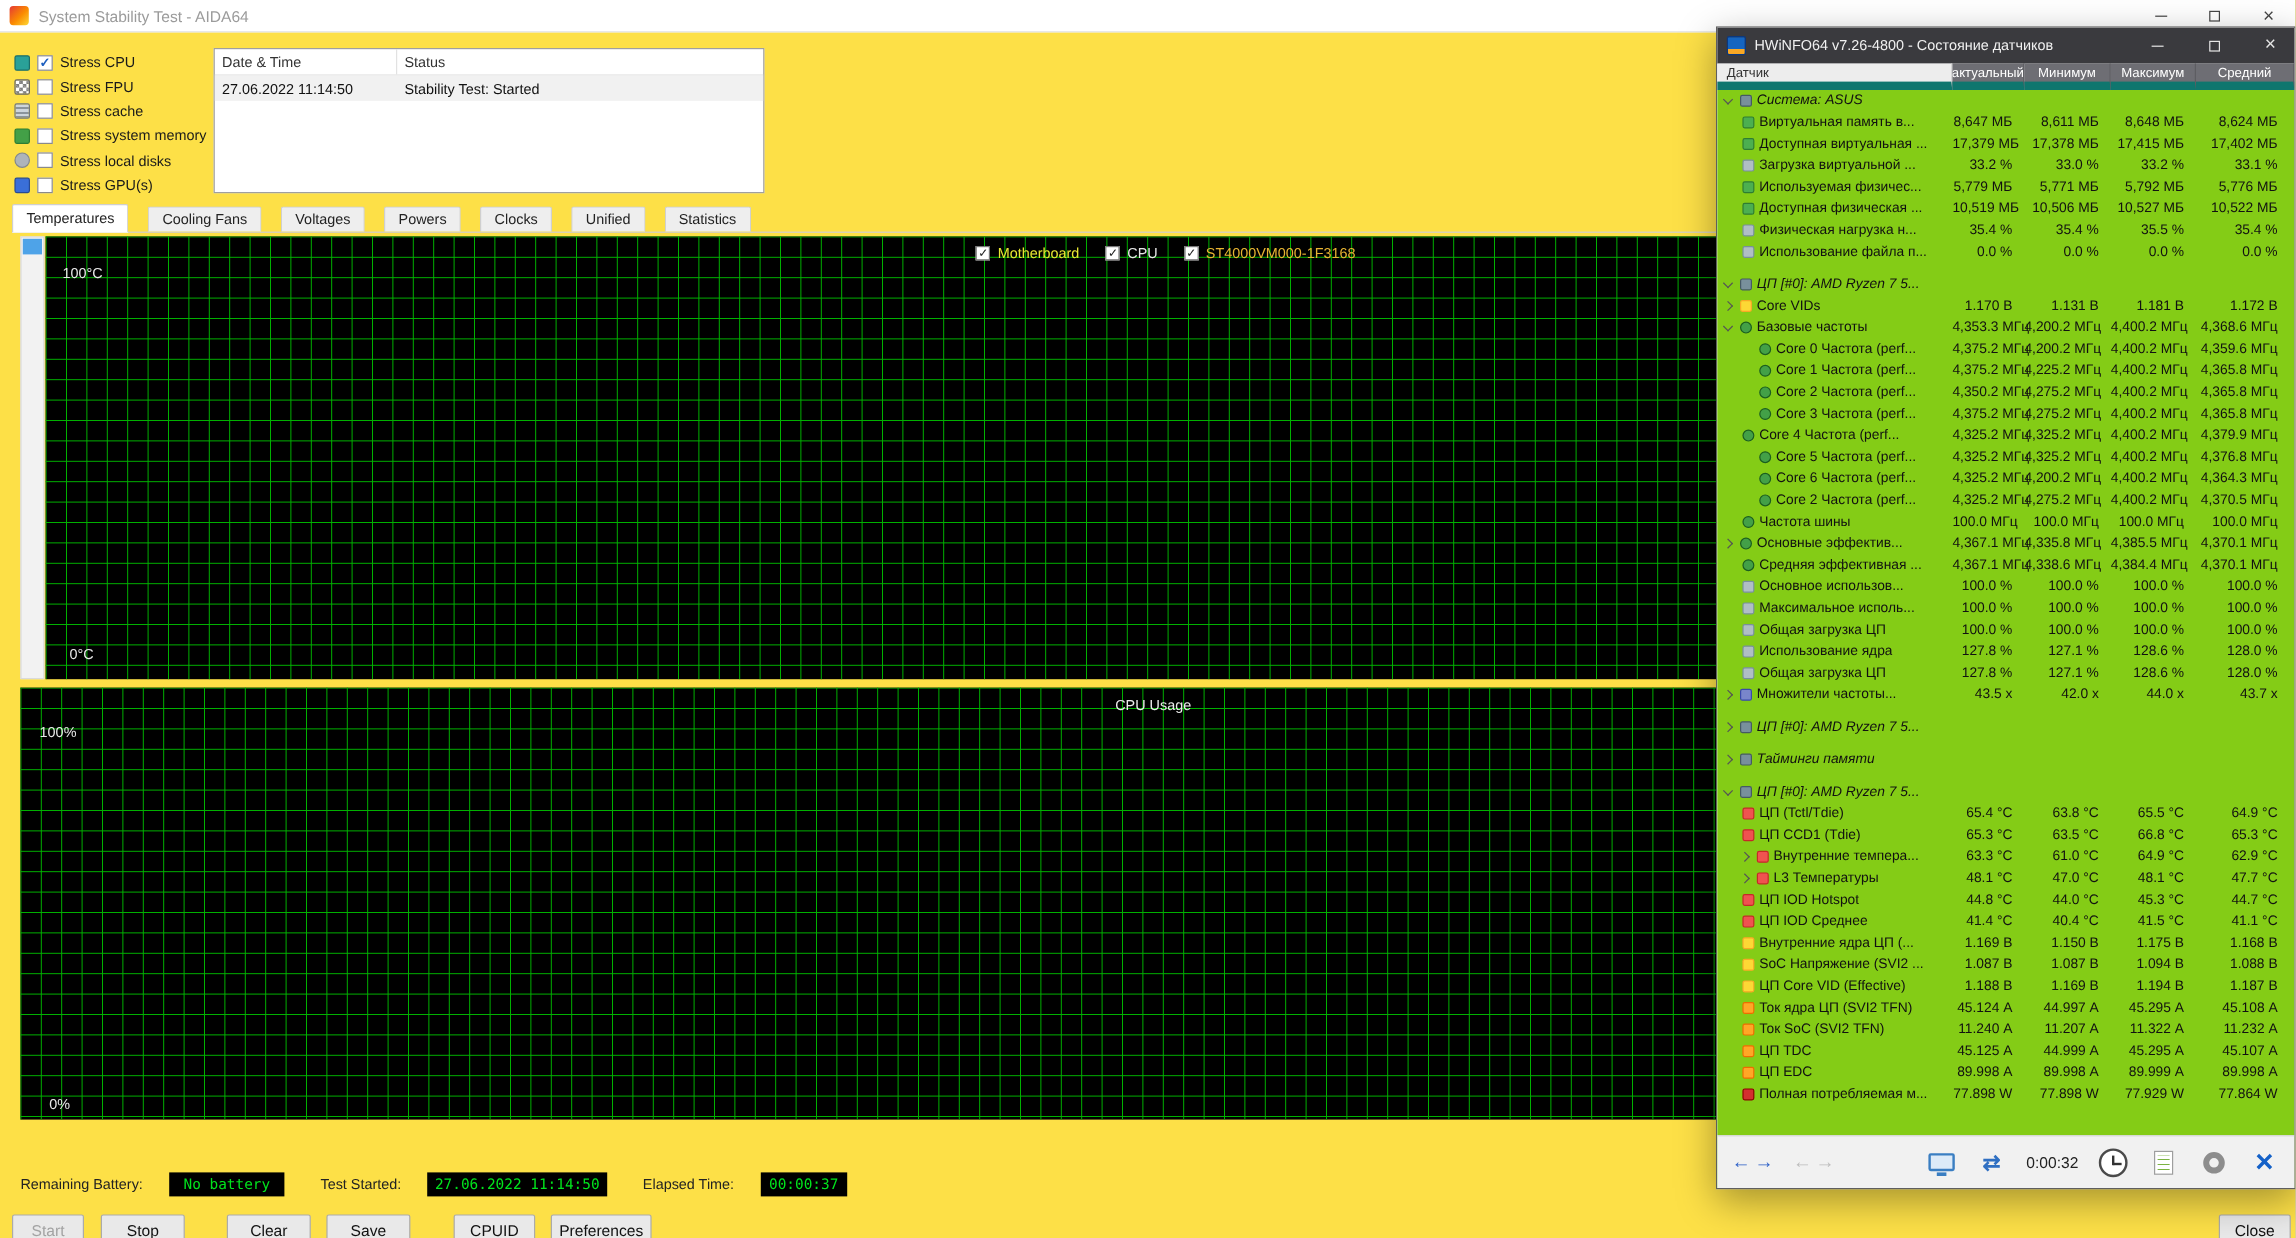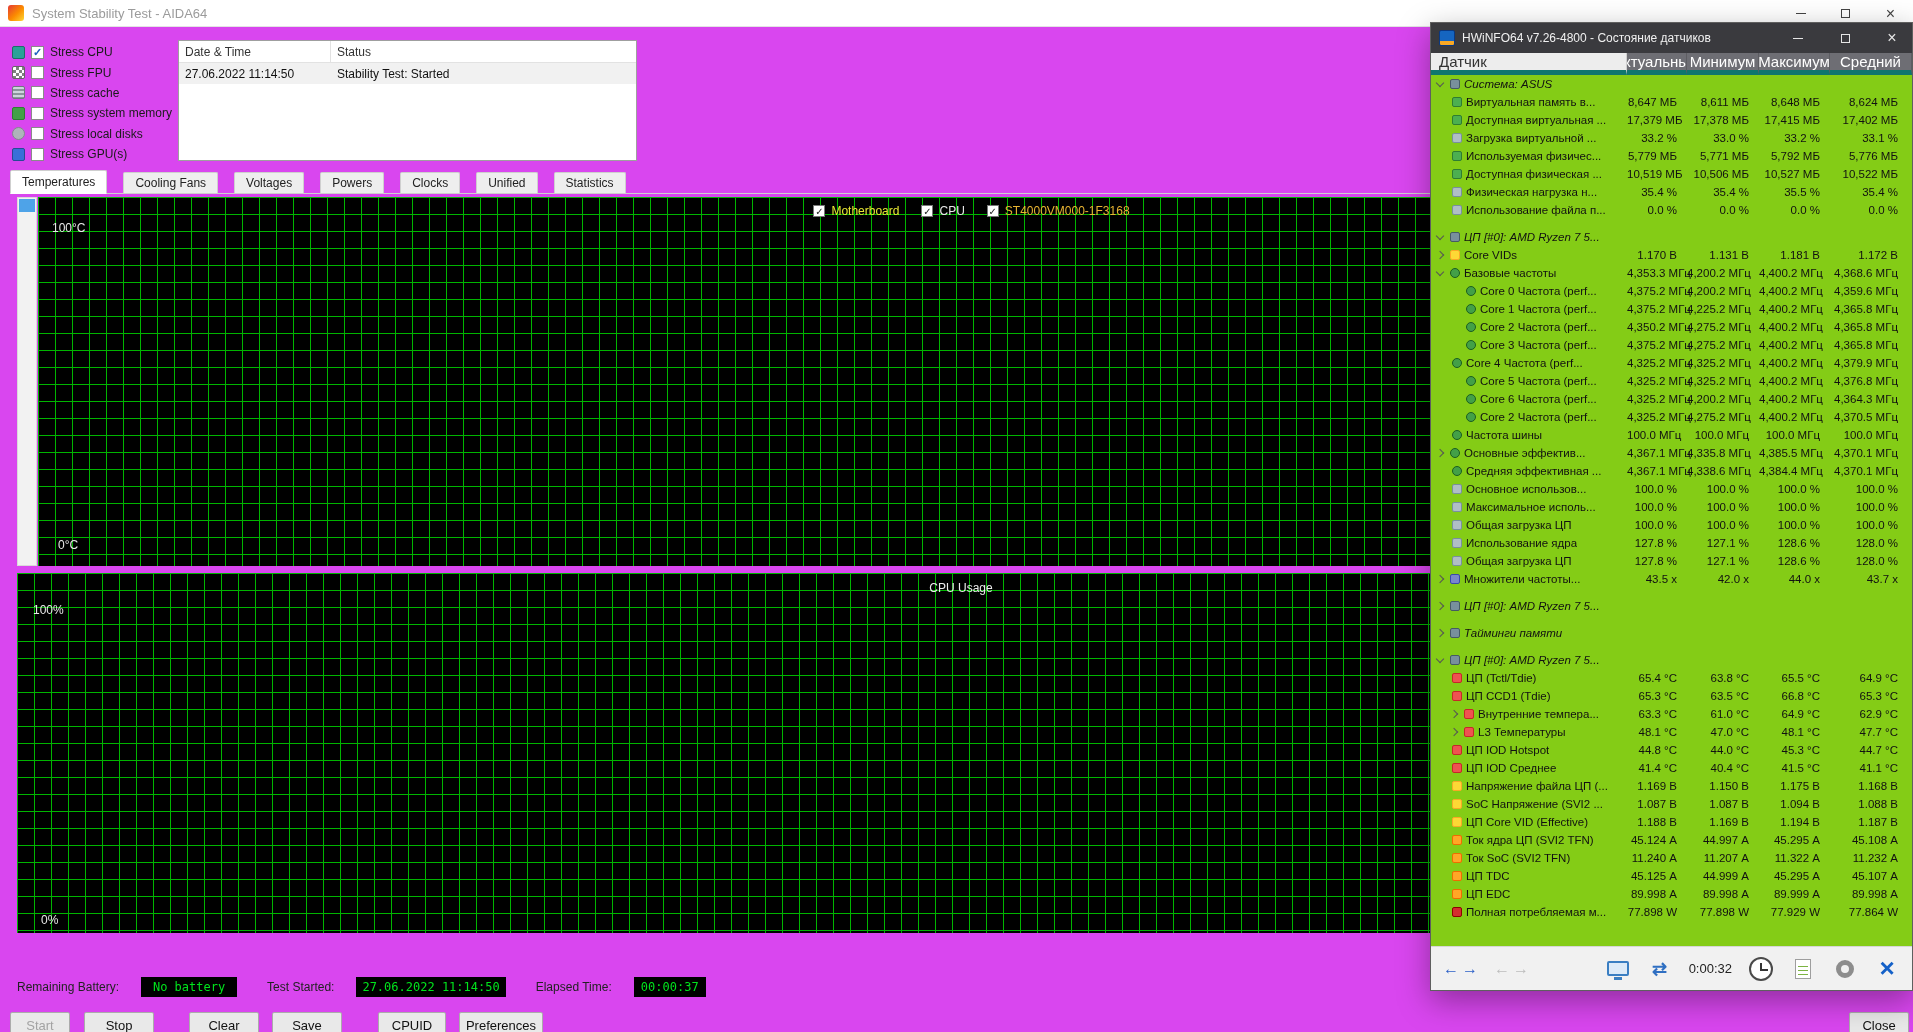--- a/index.html
+++ b/index.html
@@ -1,20 +1,20 @@
 <!DOCTYPE html>
 <html><head>
 <meta charset="utf-8">
 <style>
   *{margin:0;padding:0;box-sizing:border-box}
   html,body{width:1913px;height:1032px;overflow:hidden;font-family:"Liberation Sans",sans-serif;background:#c8c8c8}
   body{position:relative}
 
   
-  .aida{position:absolute;inset:0;background:#d946ef;overflow:hidden}
+  .aida{position:absolute;inset:0;background:#fde047;overflow:hidden}
   .titlebar{position:absolute;left:0;top:0;width:100%;height:27px;background:#ffffff;border-bottom:1px solid #e3e3e3;display:flex;align-items:center;padding-left:8px;gap:8px}
   .app-icon{width:16px;height:16px;border-radius:3px;background:linear-gradient(135deg,#e53935 0%,#fb8c00 55%,#fdd835 100%);flex:none}
   .win-title{font-size:13px;color:#9b9b9b;white-space:nowrap}
   .win-controls{position:absolute;right:0;top:0;height:27px;display:flex}
   .wc{width:45px;height:27px;display:flex;align-items:center;justify-content:center;color:#444}
   .glyph-min{display:inline-block;width:10px;height:0;border-top:1px solid currentColor}
   .glyph-max{display:inline-block;width:9px;height:9px;border:1px solid currentColor}
   .glyph-close::before{content:"×";font-size:16px;line-height:1}
 
   
@@ -75,21 +75,21 @@
   .close-main{left:1849px;top:1012px;width:60px}
 
   
   .hw{position:absolute;left:1430px;top:22px;width:483px;height:969px;background:#fff;border:1px solid #5f5f5f;box-shadow:0 10px 30px rgba(0,0,0,.35);z-index:5;overflow:hidden}
   .hw-titlebar{height:30px;background:#3a3a3e;display:flex;align-items:center;padding-left:8px;gap:7px}
   .hw-icon{width:16px;height:16px;border-radius:2px;background:linear-gradient(#1565c0 70%,#f9a825 70%);border:1px solid #0a3880;flex:none}
   .hw-title{flex:1;color:#f0f0f0;font-size:12px;white-space:nowrap;overflow:hidden}
   .hw-wc{width:40px;height:30px;display:flex;align-items:center;justify-content:center;color:#e6e6e6;flex:none}
 
   #hw-header{display:grid;grid-template-columns:196px 60px 72px 71px 1fr;height:22px}
-  .hwh{display:flex;align-items:center;justify-content:center;font-size:15px;background:#6e6e74;color:#fff;border-right:1px solid #5d5d62;border-bottom:5px solid #0f766e;white-space:nowrap;overflow:hidden}
+  .hwh{display:flex;align-items:center;justify-content:center;font-size:11px;background:#6e6e74;color:#fff;border-right:1px solid #5d5d62;border-bottom:7px solid #0f766e;white-space:nowrap;overflow:hidden}
   .hwh.first{justify-content:flex-start;padding-left:8px;background:#ededed;color:#333;border-right:1px solid #cfcfcf}
 
   #hw-body{height:992px;overflow:hidden;background:#84cc16}
   .hw-row{display:grid;grid-template-columns:196px 60px 72px 71px 1fr;height:18px;align-items:center}
   .hw-name{display:flex;align-items:center;gap:4px;padding-left:4px;white-space:nowrap;overflow:hidden;font-size:11.5px;color:#111}
   .hw-row.group .rlabel{font-style:italic}
   .rlabel{overflow:hidden}
   .hw-val{font-size:11.5px;color:#111;text-align:right;padding-right:10px;white-space:nowrap}
   .hw-row > .hw-val:last-child{padding-right:14px}
   .hw-gap{height:9px}
@@ -679,21 +679,21 @@
         </div>
         <div class="hw-val">41.4 °C</div>
         <div class="hw-val">40.4 °C</div>
         <div class="hw-val">41.5 °C</div>
         <div class="hw-val">41.1 °C</div>
       </div>
       <div class="hw-row">
         <div class="hw-name">
           <span class="chev-space"></span>
           <span class="ric voltage-icon"></span>
-          <span class="rlabel">Напряжение файла ЦП (...</span>
+          <span class="rlabel">Внутренние ядра ЦП (...</span>
         </div>
         <div class="hw-val">1.169 В</div>
         <div class="hw-val">1.150 В</div>
         <div class="hw-val">1.175 В</div>
         <div class="hw-val">1.168 В</div>
       </div>
       <div class="hw-row">
         <div class="hw-name">
           <span class="chev-space"></span>
           <span class="ric voltage-icon"></span>

